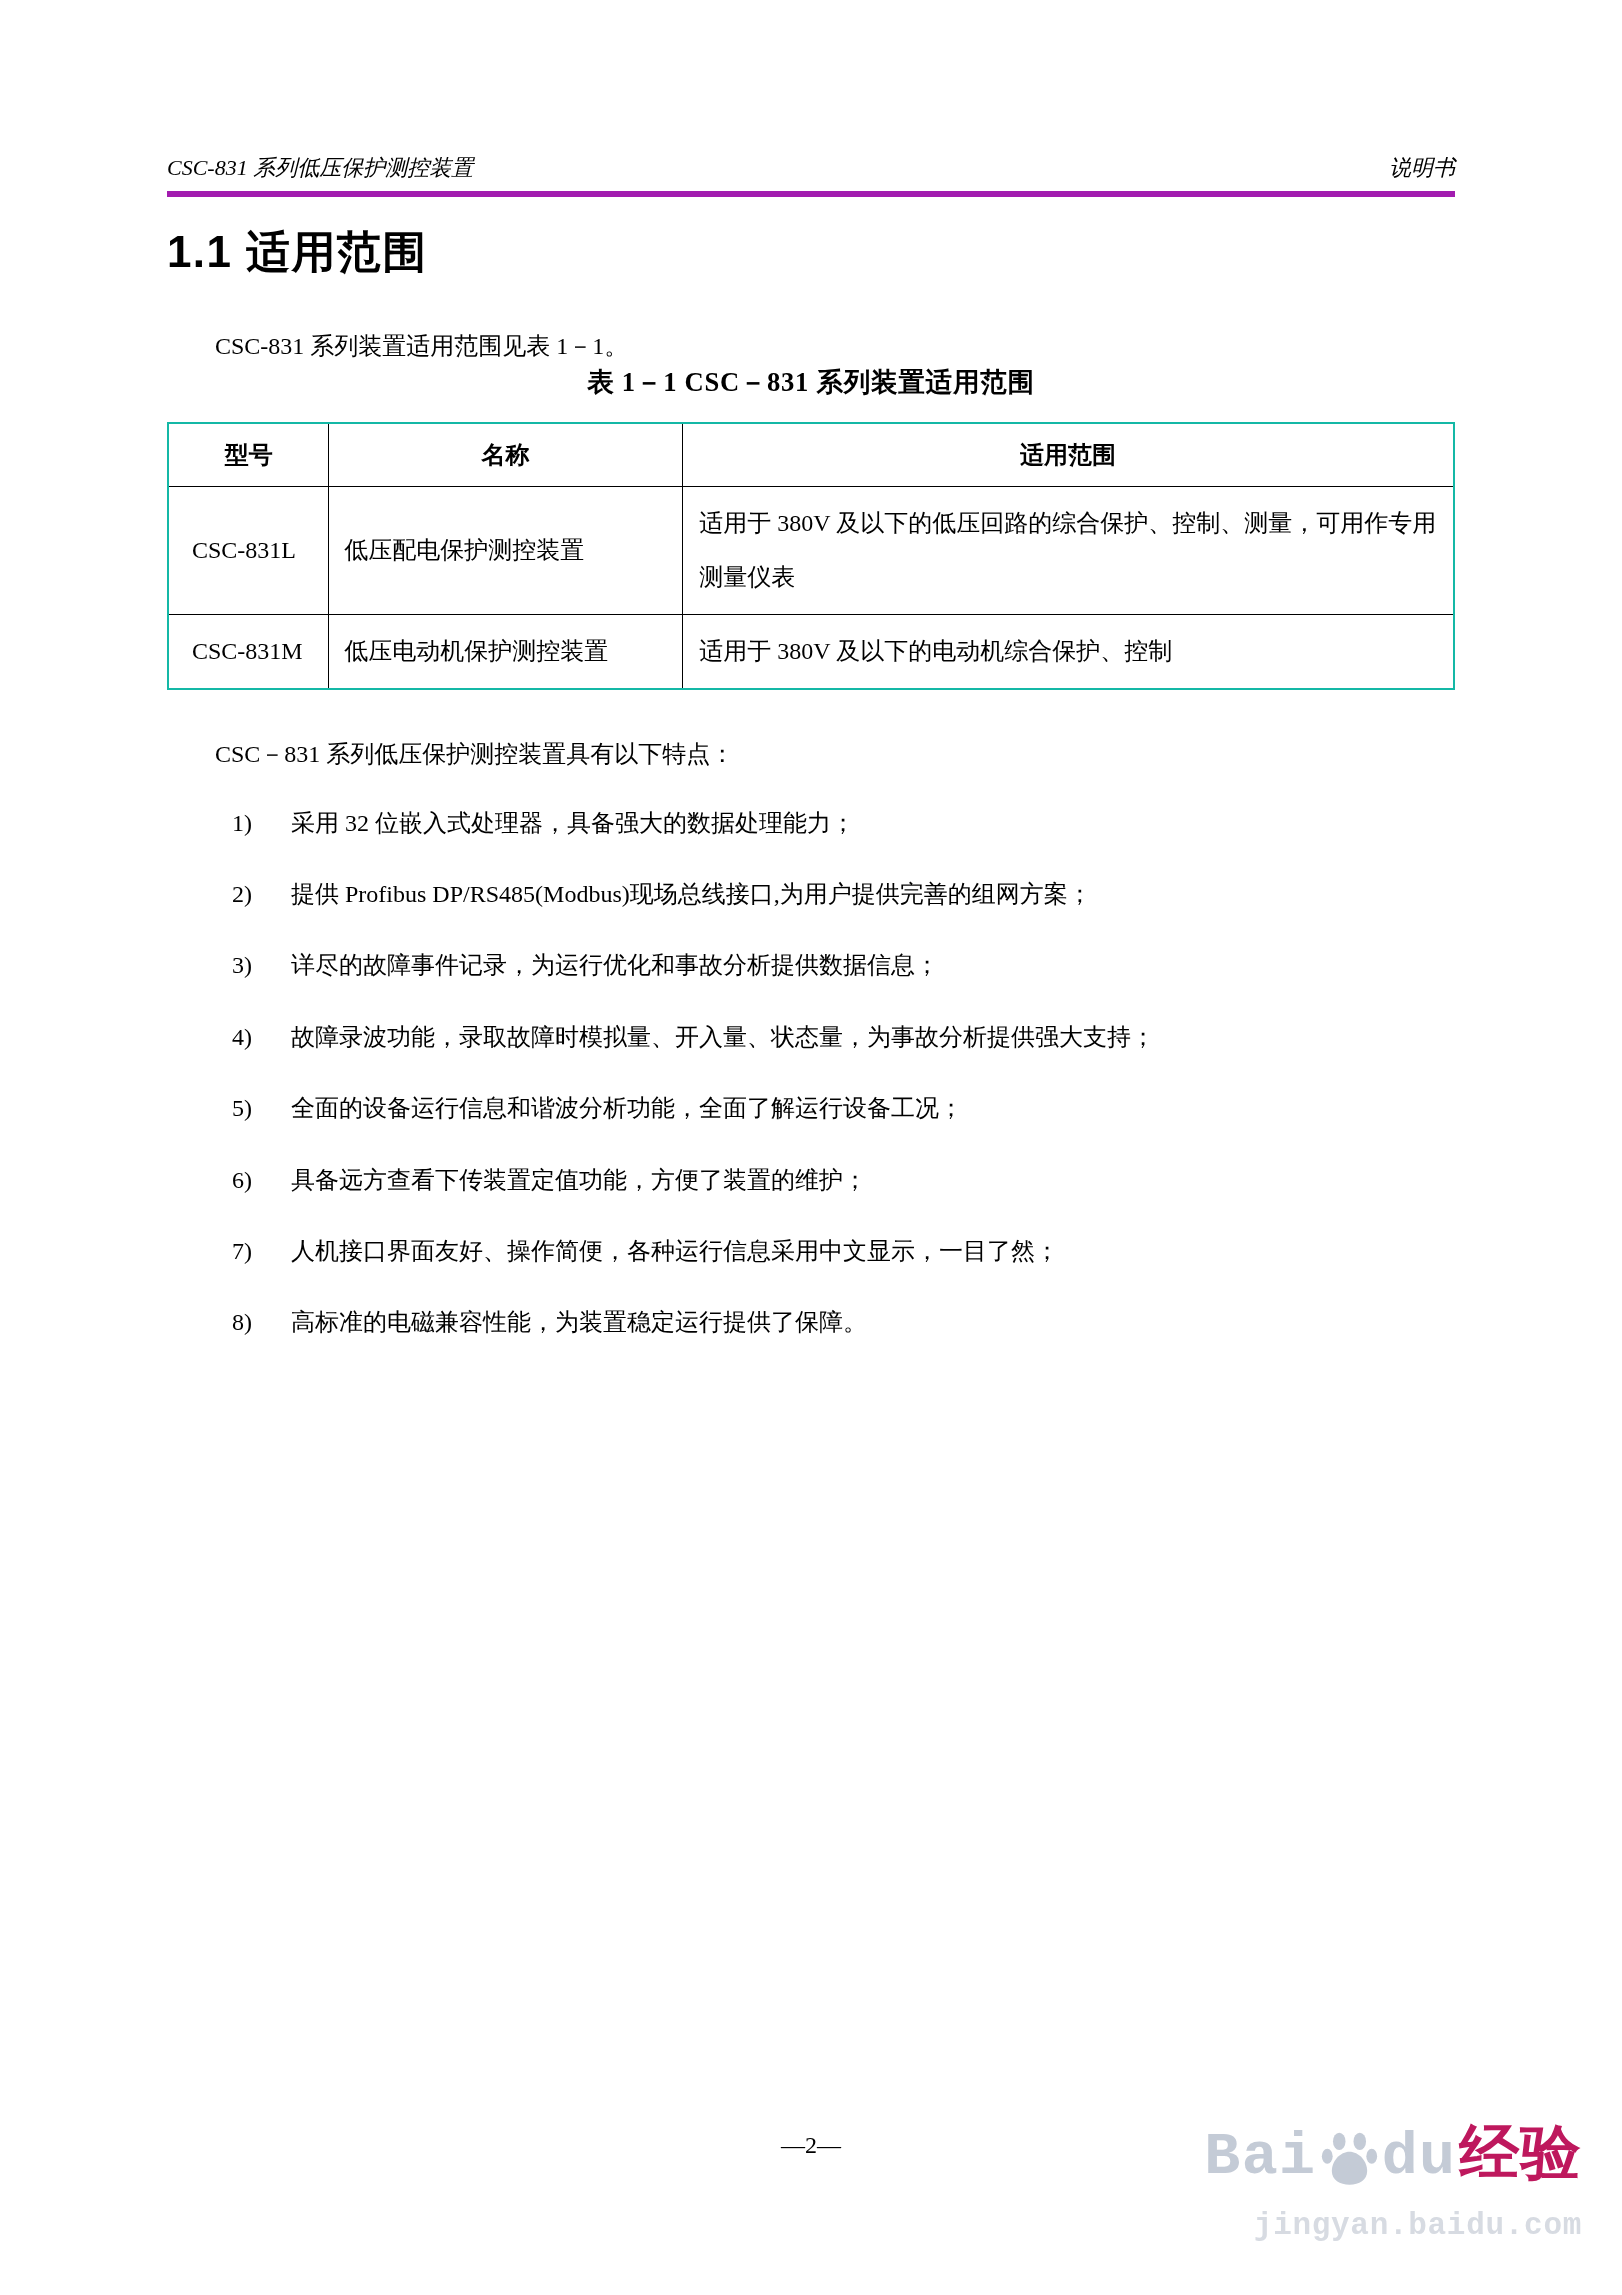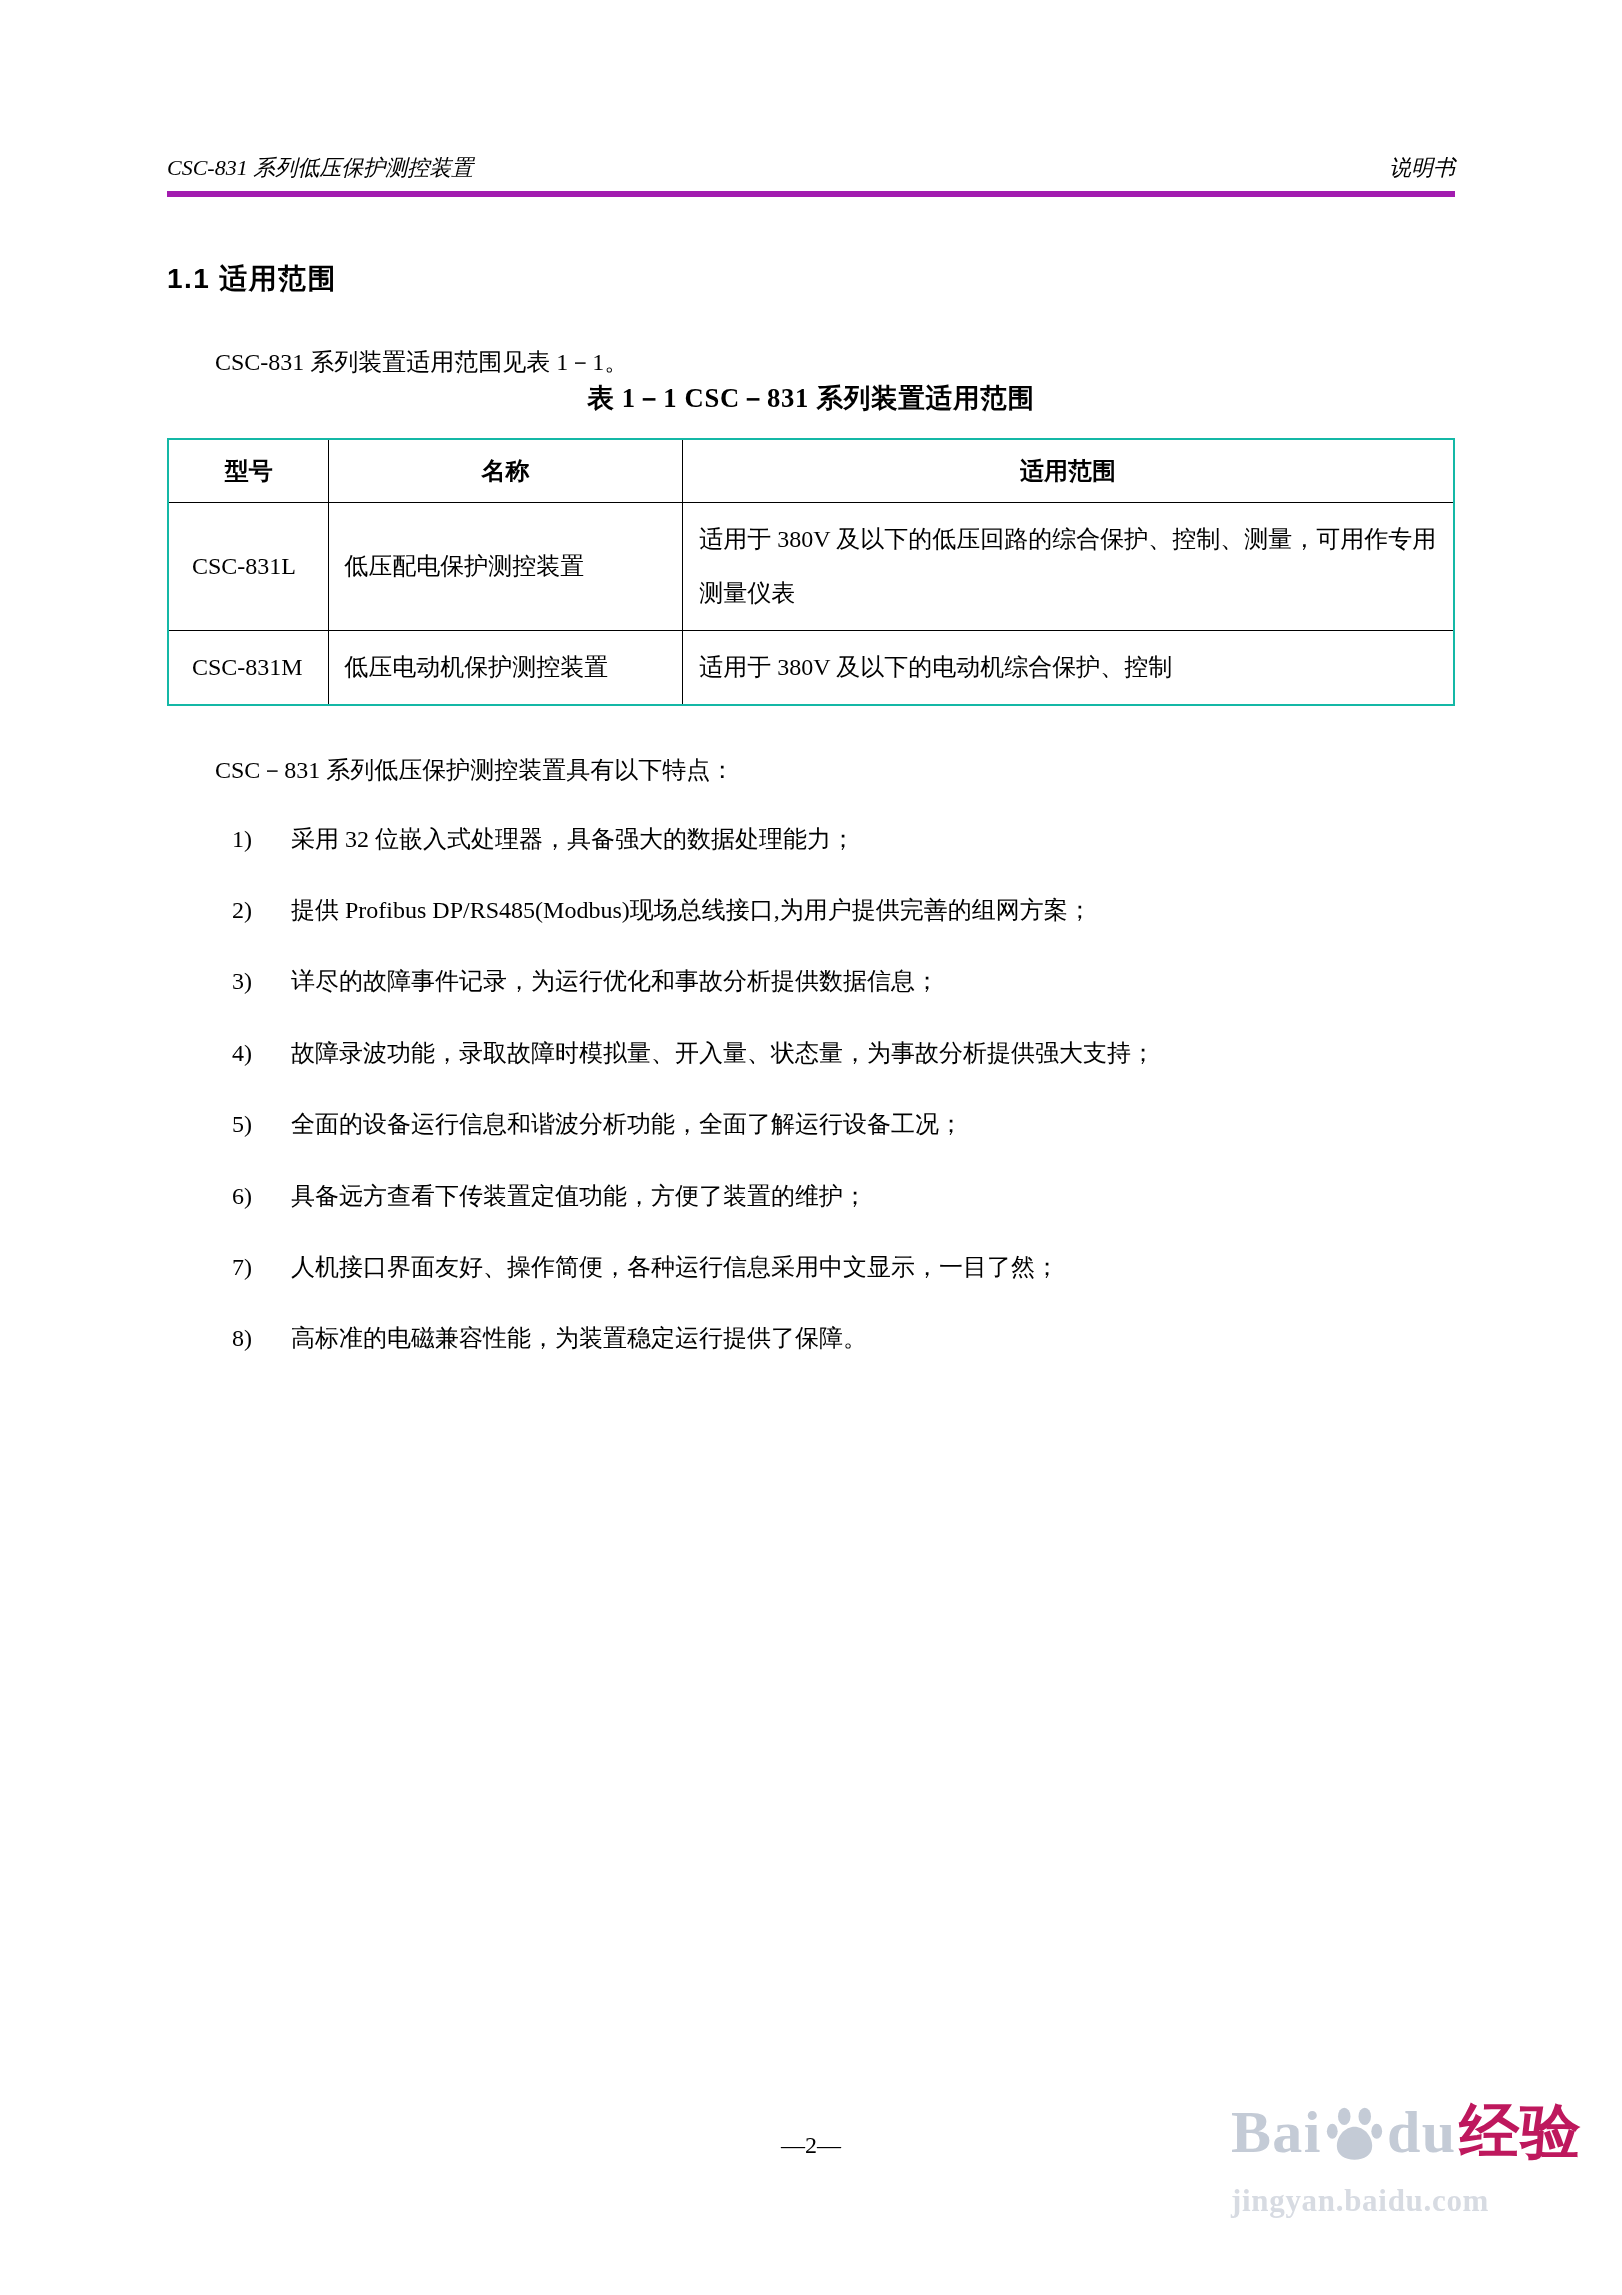--- a/index.html
+++ b/index.html
@@ -20,24 +20,24 @@
     display: flex;
     justify-content: space-between;
     align-items: flex-end;
     border-bottom: 6px solid #a21caf;
     padding-bottom: 8.2px;
     font-style: italic;
     font-size: 22px;
   }
   
   .section-title {
-    margin-top: 63px;
+    margin-top: 26px;
     font-family: "Liberation Sans", "DejaVu Sans", sans-serif;
     font-weight: bold;
-    font-size: 28px;
+    font-size: 44px;
     letter-spacing: 1.4px;
   }
   
   .intro {
     margin-top: 46px;
     font-size: 24px;
     line-height: 1.5;
     padding-left: 48px;
   }
   
@@ -94,22 +94,23 @@
     left: 0;
     right: 0;
     bottom: 136px;
     text-align: center;
     font-size: 24px;
   }
   
   .watermark {
     position: absolute;
     right: 40px;
-    bottom: 76px;
-    font-family: Liberation Serif, serif;
+    bottom: 52px;
+    text-align: right;
+    font-family: Liberation Mono, monospace;
     user-select: none;
   }
   .wm-logo-line {
     font-size: 60px;
     font-weight: bold;
     color: #c4cbd6;
     letter-spacing: 1.4px;
     line-height: 1;
     display: flex;
     align-items: flex-end;

